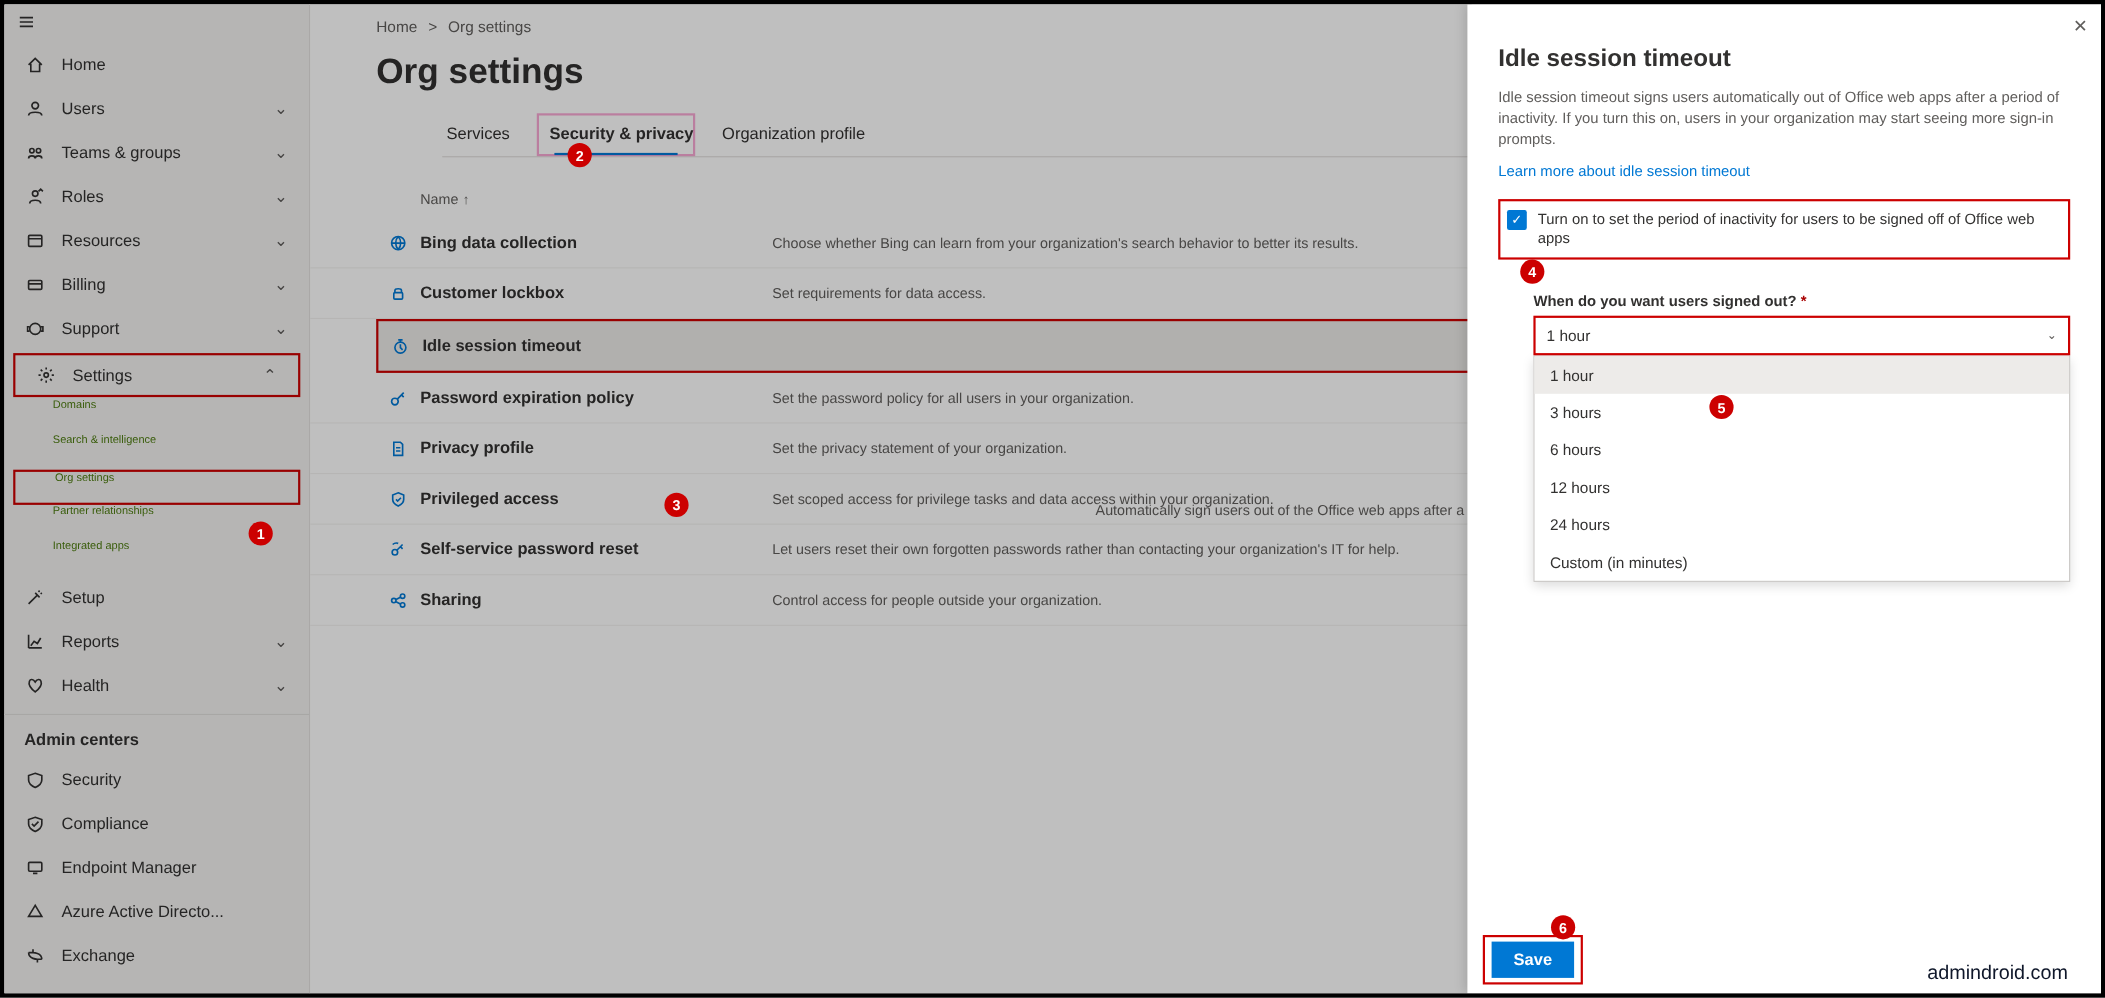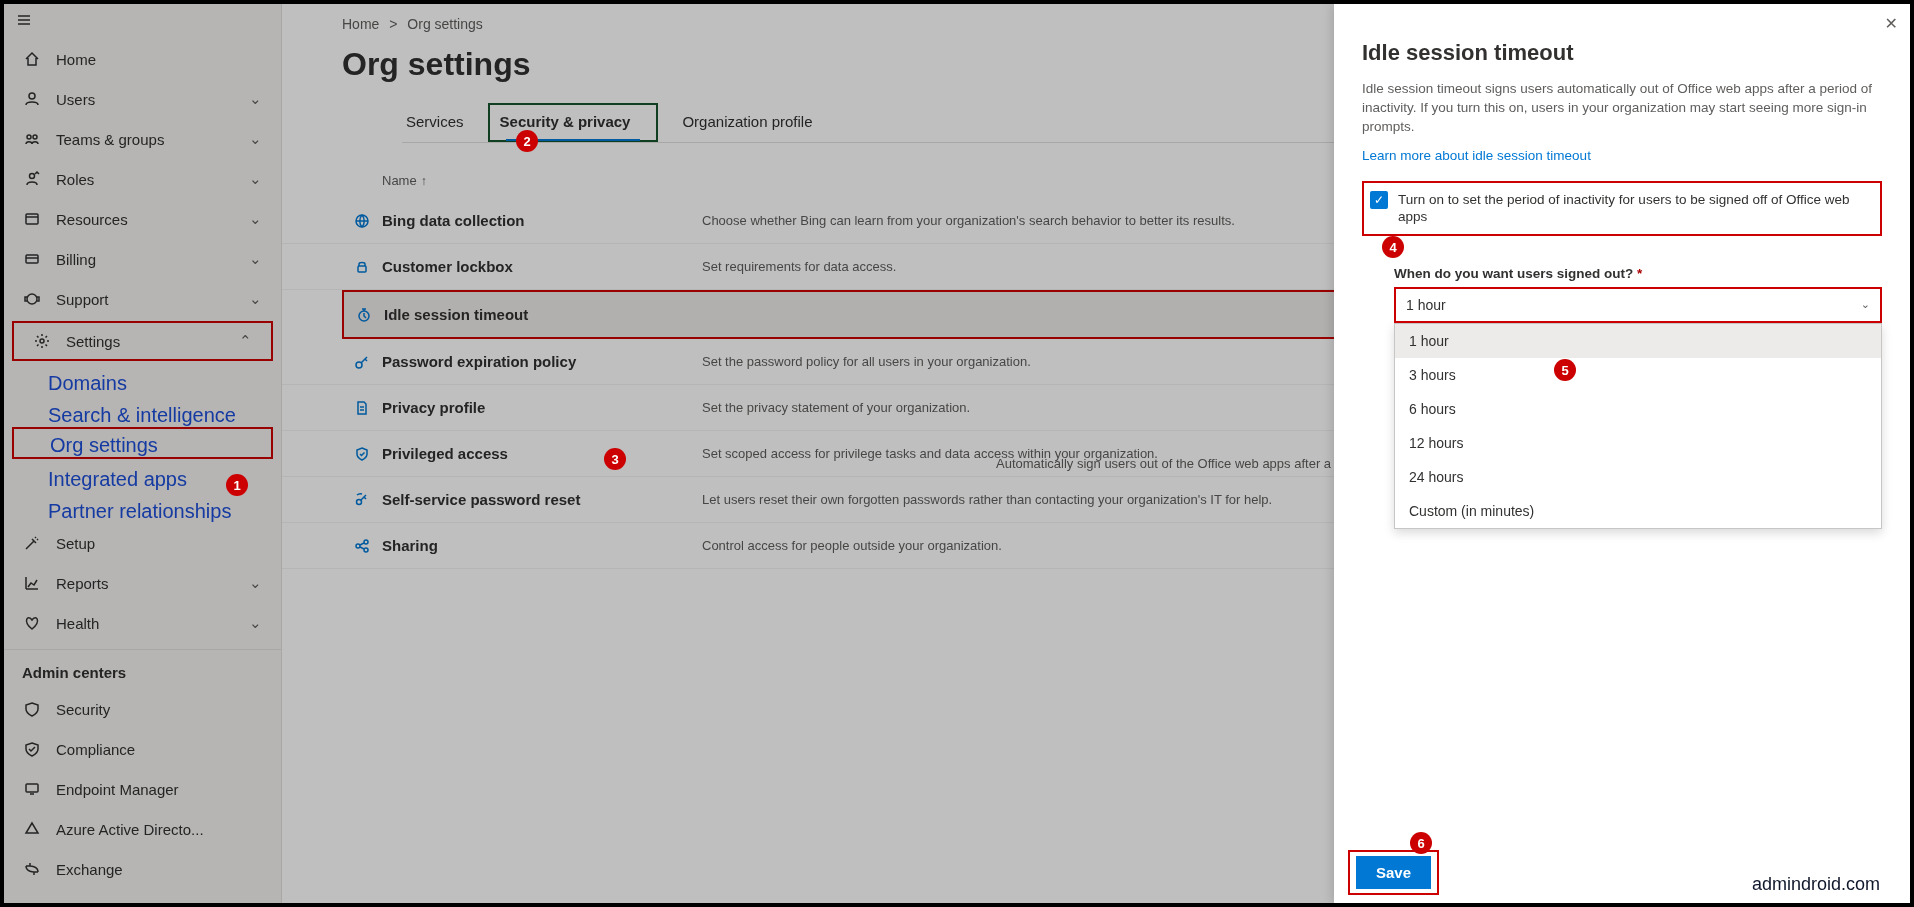--- a/index.html
+++ b/index.html
@@ -9,36 +9,36 @@
   
   .dim-overlay { position:absolute; top:0; left:0; width:1334px; height:100%; background:rgba(0,0,0,0.25); z-index:10; pointer-events:none; }
 
   
   .sidebar { position:absolute; top:0; left:0; width:278px; height:100%; background:#f3f2f1; border-right:1px solid #e1dfdd; }
   .hamburger { padding:8px 12px; }
   .nav-item { display:flex; align-items:center; height:40px; padding:0 18px; color:#323130; cursor:pointer; font-size:15px; }
   .nav-item .icon { width:20px; display:inline-flex; align-items:center; justify-content:center; margin-right:14px; color:#323130; }
   .nav-item .label { flex:1; }
   .nav-item .chev { width:14px; color:#605e5c; }
-  .nav-sub { padding-left:44px; height:32px; display:flex; align-items:flex-end; font-size:20px; color:#1d4ed8; cursor:pointer;}
+  .nav-sub { padding-left:44px; height:32px; display:flex; align-items:flex-start; font-size:10px; color:#4d7c0f; cursor:pointer;}
   .nav-divider { height:1px; background:#e1dfdd; margin:6px 0; }
   .nav-heading { padding:8px 18px; font-weight:600; font-size:15px; color:#323130; }
   .redbox { border:2px solid #c00; }
 
   
   .main { position:absolute; top:0; left:278px; right:0; height:100%; background:#fff; padding:8px 0 0 0; }
   .breadcrumb { padding:4px 60px; font-size:14px; color:#605e5c; }
   .breadcrumb a { color:#605e5c; text-decoration:none; }
   .page-title { padding:10px 60px 20px 60px; font-size:32px; font-weight:700; }
   .tabs { display:flex; padding:0 60px; gap:20px; border-bottom:1px solid #e1dfdd; margin-left:60px; margin-right:60px; padding-left:0; padding-right:0;}
   .tabs-wrap { padding:0 60px; }
   .tab { padding:10px 4px 12px 4px; font-size:15px; color:#323130; cursor:pointer; position:relative;}
   .tab.active { font-weight:600; }
   .tab.active::after { content:""; position:absolute; bottom:-1px; left:10%; width:80%; height:2px; background:#0078d4; }
-  .tab-red { border:2px solid #14532d; padding:8px 26px 10px 10px; }
+  .tab-red { border:2px solid #f9a8d4; padding:8px 0 10px 10px; }
 
   .list-header { display:flex; padding:30px 60px 10px 100px; font-size:13px; color:#605e5c; }
   .col-name { width:320px; }
   .col-desc { flex:1; }
   .sort-arrow { margin-left:4px; font-size:12px; }
 
   .row { display:flex; align-items:center; padding:14px 60px 14px 60px; border-bottom:1px solid #f3f2f1; }
   .row .ricon { width:40px; display:flex; justify-content:center; color:#0078d4; }
   .row .rname { width:320px; font-weight:600; font-size:15px; color:#323130; }
   .row .rdesc { flex:1; font-size:13px; color:#605e5c; }
@@ -169,24 +169,24 @@
   <div class="nav-sub">
       <span>Domains</span>
     </div>
   <div class="nav-sub">
       <span>Search &amp; intelligence</span>
     </div>
   <div class="nav-sub redbox" style="margin:0 8px; padding-left:36px;">
       <span>Org settings</span>
     </div>
   <div class="nav-sub">
+      <span>Partner relationships</span>
+    </div>
+  <div class="nav-sub">
       <span>Integrated apps</span>
-    </div>
-  <div class="nav-sub">
-      <span>Partner relationships</span>
     </div>
 
   <div class="nav-item">
     <span class="icon">
         <svg viewBox="0 0 16 16">
           <path d="M2 14 L10 6 M8 4 L12 8 M11 2 L12 3 M14 5 L13 4"></path>
         </svg>
       </span>
     <span class="label">Setup</span>
   </div>

